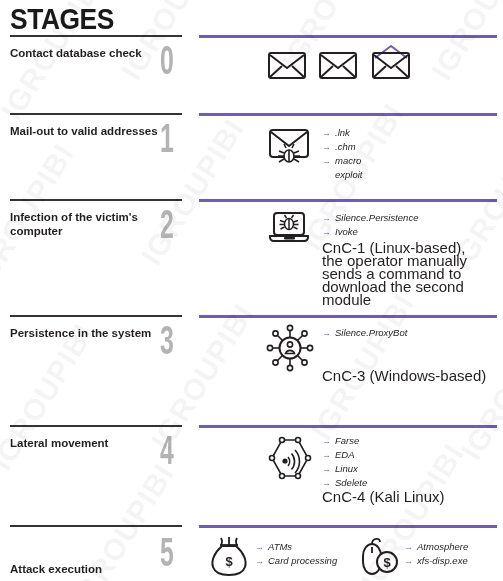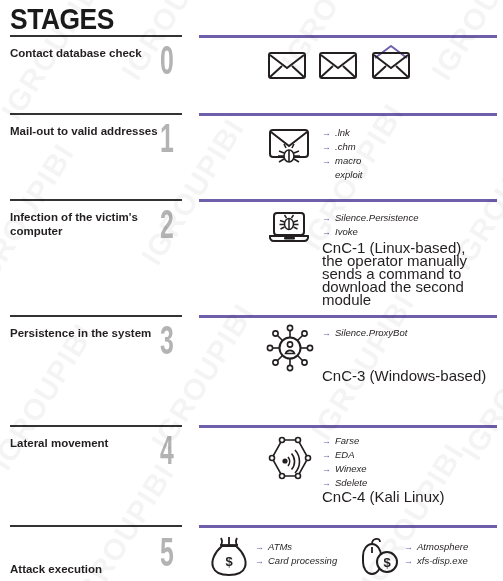--- a/index.html
+++ b/index.html
@@ -234,21 +234,21 @@
           <path d="M24 25 a7 7 0 0 1 0 9"></path>
           <path d="M27.5 21.5 a12 12 0 0 1 0 16"></path>
           <path d="M31 18 a17 17 0 0 1 0 23"></path>
         </g>
       </svg>
     </div>
 
     <div class="items" style="left:322px;top:434px">
       <div class="item"><span class="arw">→</span><span>Farse</span></div>
       <div class="item"><span class="arw">→</span><span>EDA</span></div>
-      <div class="item"><span class="arw">→</span><span>Winexe</span></div>
+      <div class="item"><span class="arw">→</span><span>Linux</span></div>
       <div class="item"><span class="arw">→</span><span>Sdelete</span></div>
     </div>
     <div class="note" style="left:322px;top:490px;width:180px">CnC-4 (Kali Linux)</div>
   </div>
 
   <div class="row">
     <div class="lrule" style="top:525px"></div>
     <div class="prule" style="top:525px"></div>
     <div class="lbl" style="top:562px">Attack execution</div>
     <div class="num" style="top:534px">5</div>

